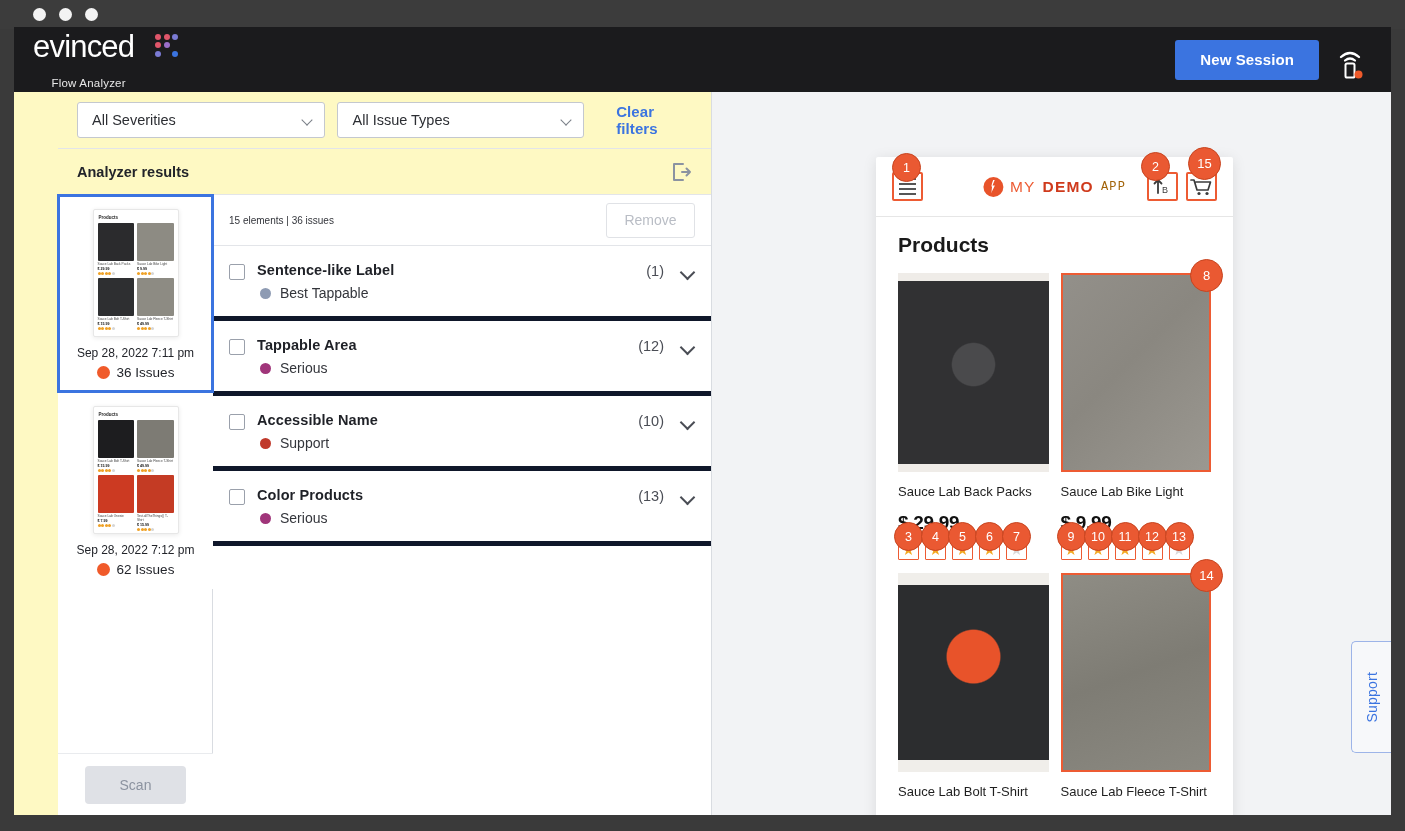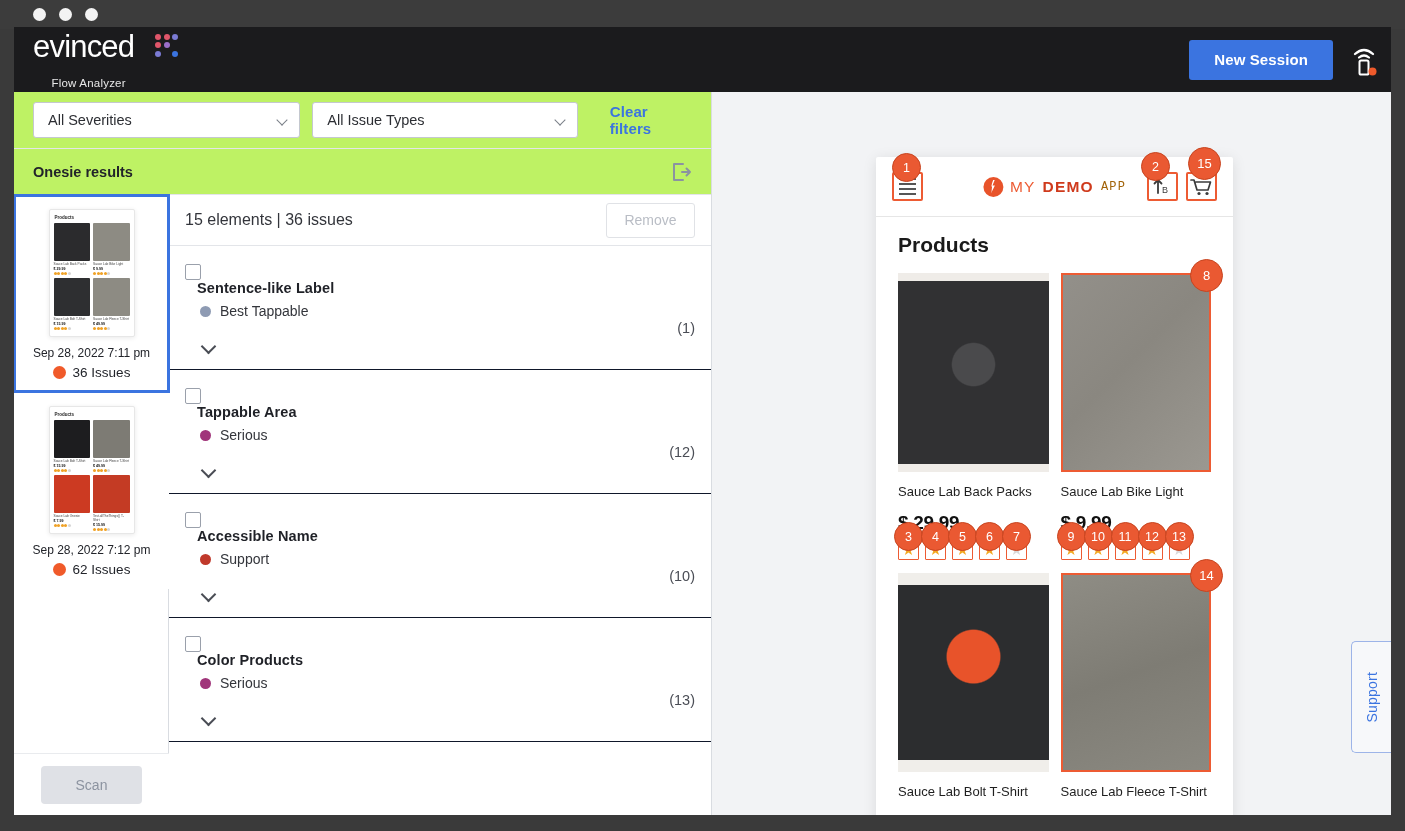--- a/index.html
+++ b/index.html
@@ -40,35 +40,35 @@
     text-align: center; margin-top: 14px; padding-left: 10px;
   }
   .logo-dots {
     position: absolute; left: 122px; top: 3px;
     display: grid; grid-template-columns: repeat(3, 6px);
     grid-template-rows: repeat(3, 6px); gap: 2.5px;
   }
   .logo-dots i { display: block; width: 6px; height: 6px; border-radius: 50%; }
 
   .nav-right {
-    margin-left: auto; display: flex; align-items: center; gap: 16px;
-    padding-right: 12px;
+    margin-left: auto; display: flex; align-items: flex-end; gap: 16px;
+    padding-right: 26px;
   }
   .btn-new-session {
     background: #3b74e0; color: #fff; border: none; border-radius: 3px;
     font-size: 15px; font-weight: 700; padding: 0 25px; height: 40px;
     font-family: "Liberation Sans", sans-serif; cursor: pointer;
     letter-spacing: .1px;
   }
   .device-icon { position: relative; width: 30px; height: 34px; }
 
   
   .leftpanel {
     position: absolute; left: 0; top: 65px; width: 698px; height: 723px;
-    background: #bef264; border-right: 1px solid #d9dce1;
+    background: #fef9c3; border-right: 1px solid #d9dce1; padding-left: 44px;
   }
   .filterbar {
     height: 57px; display: flex; align-items: center; gap: 12px;
     padding: 0 19px; border-bottom: 1px solid #e3e5e9;
   }
   .select {
     position: relative; height: 36px; border: 1px solid #c4c8cf;
     border-radius: 3px; background: #fff; display: flex; align-items: center;
     padding: 0 10px 0 14px; cursor: pointer;
   }
@@ -137,30 +137,30 @@
     border: none; border-radius: 4px; font-size: 14px;
     font-family: "Liberation Sans", sans-serif; cursor: not-allowed;
   }
 
   
   .issues { flex: 1; background: #fff; }
   .issues-summary {
     height: 51px; display: flex; align-items: center; padding: 0 16px;
     border-bottom: 1px solid #e3e5e9;
   }
-  .issues-summary .count { font-size: 16px; color: #33353b; }
+  .issues-summary .count { font-size: 10px; color: #33353b; }
   .btn-remove {
     margin-left: auto; width: 89px; height: 35px; background: #fff;
     border: 1px solid #e0e2e6; border-radius: 3px; color: #b9bdc5;
     font-size: 14px; font-family: "Liberation Sans", sans-serif;
     cursor: not-allowed;
   }
   .issue-row {
-    position: relative; padding: 16px 16px 15px; border-bottom: 1px solid #0f172a;
-    display: flex; align-items: flex-start; min-height: 71px; cursor: pointer; flex-direction: column;
+    position: relative; padding: 16px 16px 15px; border-bottom: 5px solid #0f172a;
+    display: flex; align-items: flex-start; min-height: 71px; cursor: pointer;
   }
   .cbox {
     width: 16px; height: 16px; border: 1.5px solid #9aa0ab; border-radius: 2px;
     background: #fff; margin-top: 2px; flex: 0 0 auto; cursor: pointer;
   }
   .issue-text { margin-left: 12px; }
   .issue-name { font-size: 14.5px; font-weight: 700; color: #1f2127; letter-spacing: .1px; }
   .issue-sev { display: flex; align-items: center; gap: 9px; margin-top: 7px; margin-left: 3px; }
   .sev-dot { width: 11px; height: 11px; border-radius: 50%; display: block; }
   .issue-sev span { font-size: 14px; color: #33353b; }
@@ -310,21 +310,21 @@
           <span class="caret"></span>
         </div>
         <div class="select type">
           <span class="val">All Issue Types</span>
           <span class="caret"></span>
         </div>
         <span class="clear-filters">Clear filters</span>
       </div>
 
       <div class="results-head">
-        <span class="title">Onesie results</span>
+        <span class="title">Analyzer results</span>
         <span class="export-icon">
           <svg width="22" height="22" viewBox="0 0 22 22">
             <path d="M13 3H4v16h9" stroke="#8b93a1" stroke-width="2" fill="none" stroke-linecap="round" stroke-linejoin="round"></path>
             <path d="M12 11h8M16.5 7.5 20 11l-3.5 3.5" stroke="#8b93a1" stroke-width="2" fill="none" stroke-linecap="round" stroke-linejoin="round"></path>
           </svg>
         </span>
       </div>
 
       <div class="panelsplit">
 

